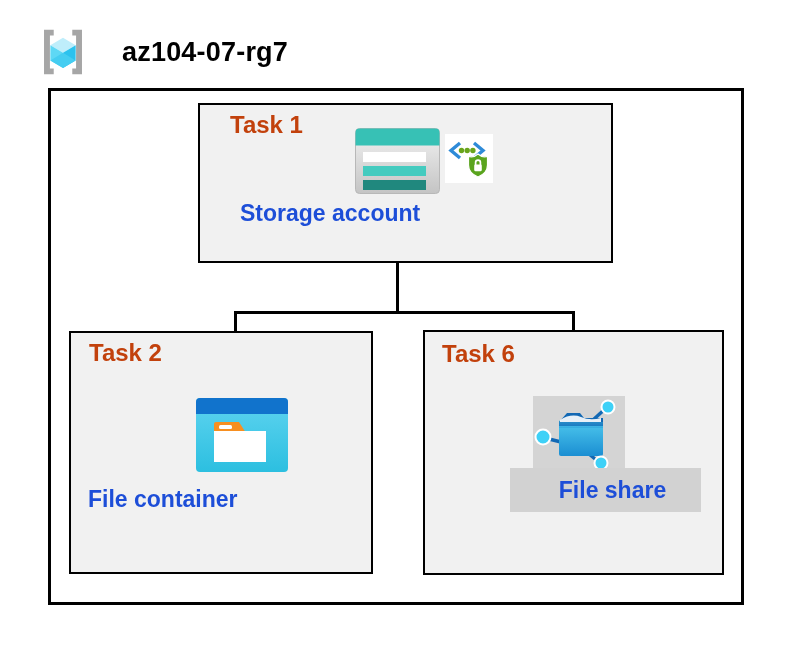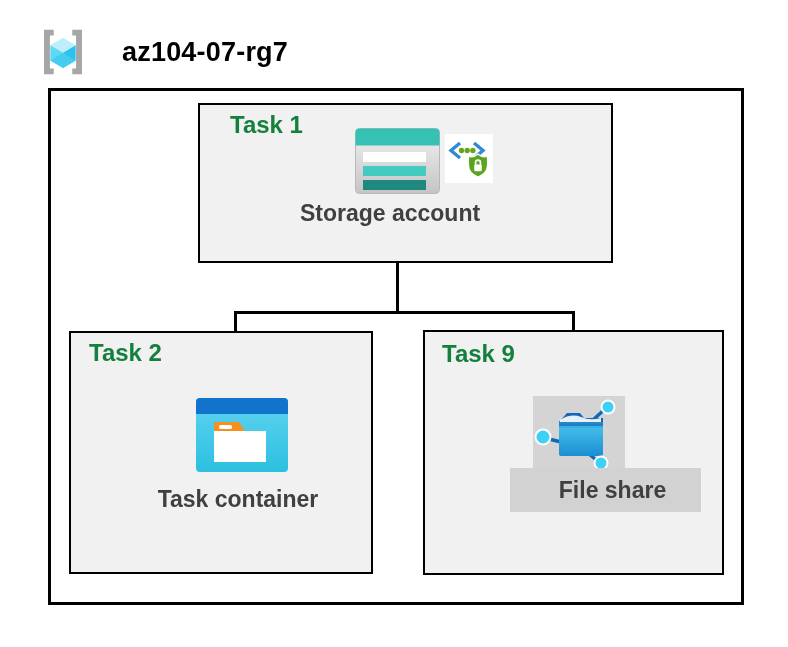--- a/index.html
+++ b/index.html
@@ -9,23 +9,23 @@
   }
   .abs{position:absolute;}
   .rg-header{left:36px;top:22px;width:420px;height:60px;display:flex;align-items:center;gap:32px;}
   .rg-icon{width:54px;height:58px;flex:0 0 auto;}
   .rg-title{font-size:27px;font-weight:bold;color:#000;letter-spacing:0.2px;}
   .outer-box{left:48px;top:88px;width:696px;height:517px;border:3px solid #000;background:#fff;box-sizing:border-box;}
   .task-box{border:2px solid #000;background:#f1f1f1;box-sizing:border-box;}
   .task1{left:198px;top:103px;width:415px;height:160px;}
   .task2{left:69px;top:331px;width:304px;height:243px;}
   .task3{left:423px;top:330px;width:301px;height:245px;}
-  .task-label{position:absolute;font-size:24px;font-weight:bold;color:#15803d;}
+  .task-label{position:absolute;font-size:24px;font-weight:bold;color:#c2410c;}
   .t1l{left:30px;top:6px;} .t2l{left:18px;top:6px;} .t3l{left:17px;top:8px;}
-  .res-label{position:absolute;font-size:23px;font-weight:bold;color:#404040;text-align:center;white-space:nowrap;}
+  .res-label{position:absolute;font-size:23px;font-weight:bold;color:#1d4ed8;text-align:left;white-space:nowrap;}
   .line{position:absolute;background:#000;}
   .storage-icon{left:355px;top:128px;width:85px;height:66px;}
   .sas-icon{left:445px;top:134px;width:48px;height:49px;background:#fff;}
   .blob-icon{left:196px;top:398px;width:92px;height:74px;}
   .fs-bg{left:533px;top:396px;width:92px;height:74px;background:#d4d4d4;}
   .fs-label-bg{left:510px;top:468px;width:177px;height:44px;background:#d2d2d2;display:flex;align-items:center;justify-content:center;padding-left:14px;}
   .fs-label-bg .res-label{position:static;}
   svg{display:block;width:100%;height:100%;}
 </style>
 </head>
@@ -97,24 +97,24 @@
             <stop offset="1" stop-color="#2cbfe0"></stop>
         </linearGradient>
       </defs>
       <rect x="0" y="0" width="92" height="74" rx="4" fill="url(#gBlob)"></rect>
       <path d="M4 0 h84 a4 4 0 0 1 4 4 V16 H0 V4 a4 4 0 0 1 4 -4 z" fill="#1173cc"></path>
       <path d="M20 24 h23 l7 11 H18 v-9 a2 2 0 0 1 2 -2 z" fill="#f78f20"></path>
       <rect x="23" y="27" width="13" height="4" rx="1.5" fill="#ffffff"></rect>
       <rect x="18" y="33" width="52" height="31" fill="#ffffff"></rect>
     </svg>
   </div>
-  <div class="res-label" style="left:88px;top:486px;width:300px;">Task container</div>
+  <div class="res-label" style="left:88px;top:486px;width:300px;">File container</div>
 
   <div class="abs task-box task3">
-    <div class="task-label t3l">Task 9</div>
+    <div class="task-label t3l">Task 6</div>
   </div>
   <div class="abs fs-bg">
     <svg viewBox="0 0 92 74">
       <defs>
         <linearGradient id="gFs" x1="0" y1="0" x2="0" y2="1">
           <stop offset="0" stop-color="#4ec9ee"></stop>
             <stop offset="1" stop-color="#1b8ed2"></stop>
         </linearGradient>
       </defs>
       <line x1="60" y1="24" x2="73" y2="12" stroke="#1268b4" stroke-width="3.4"></line>

